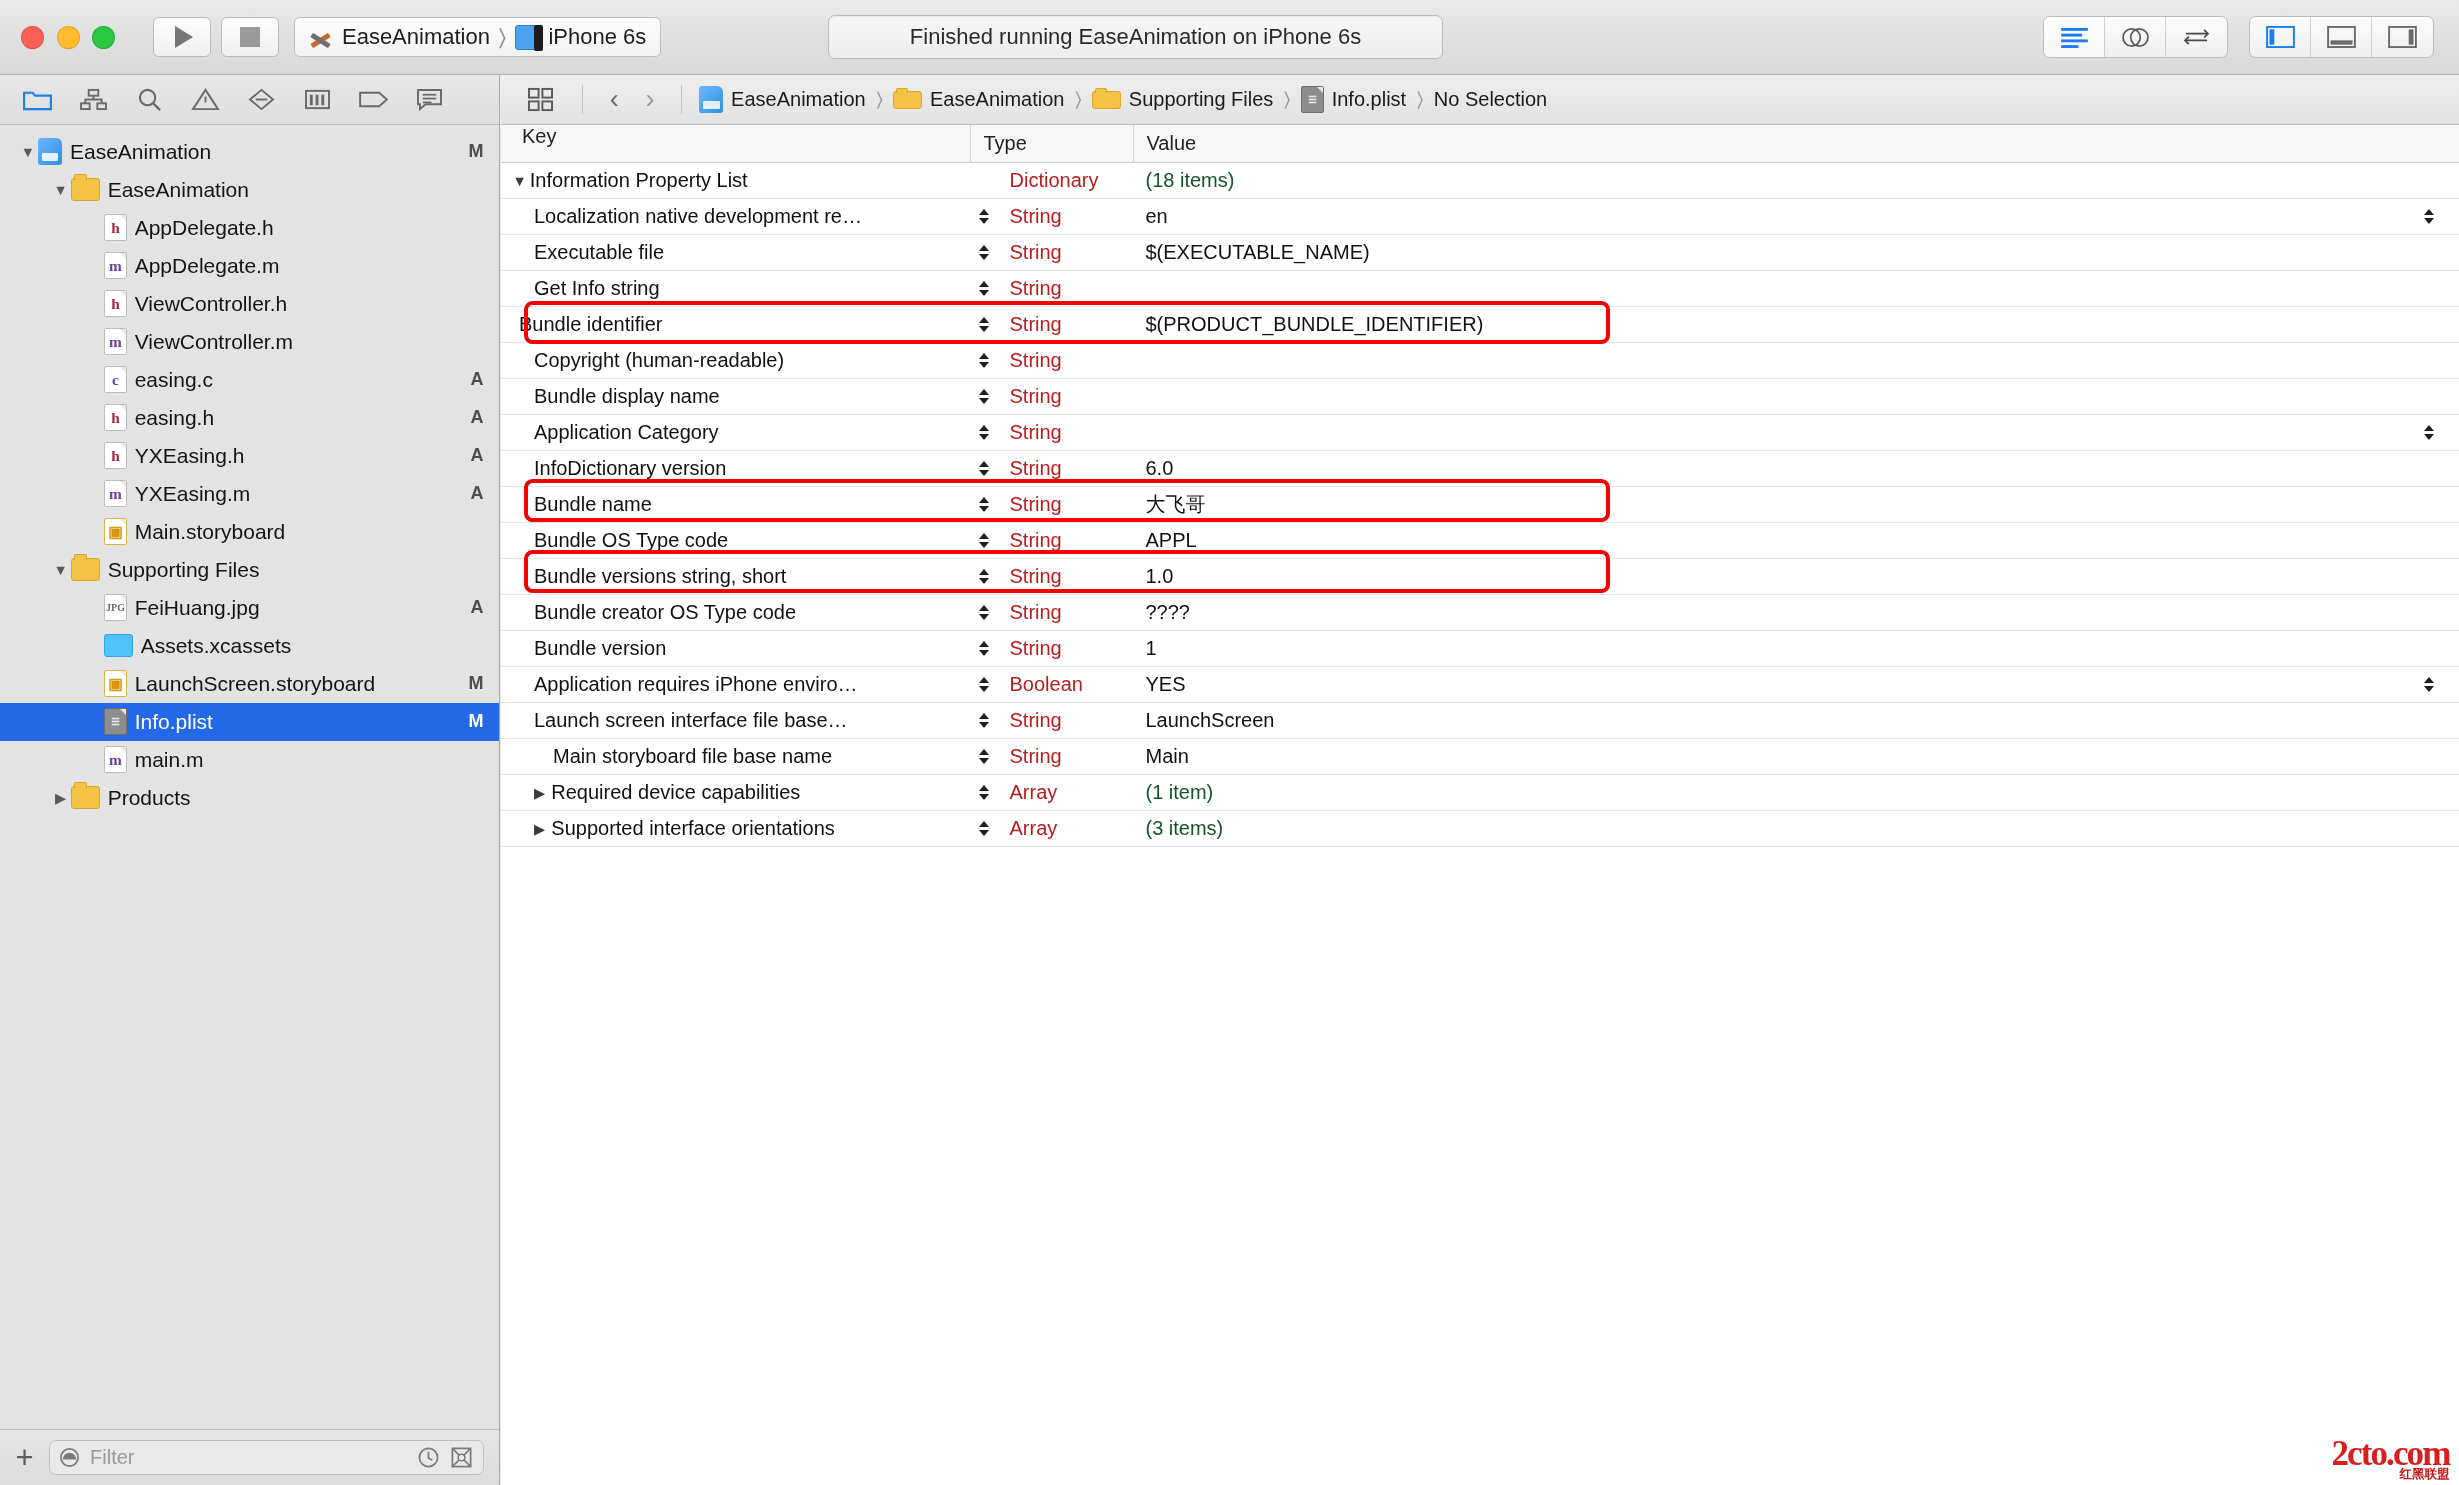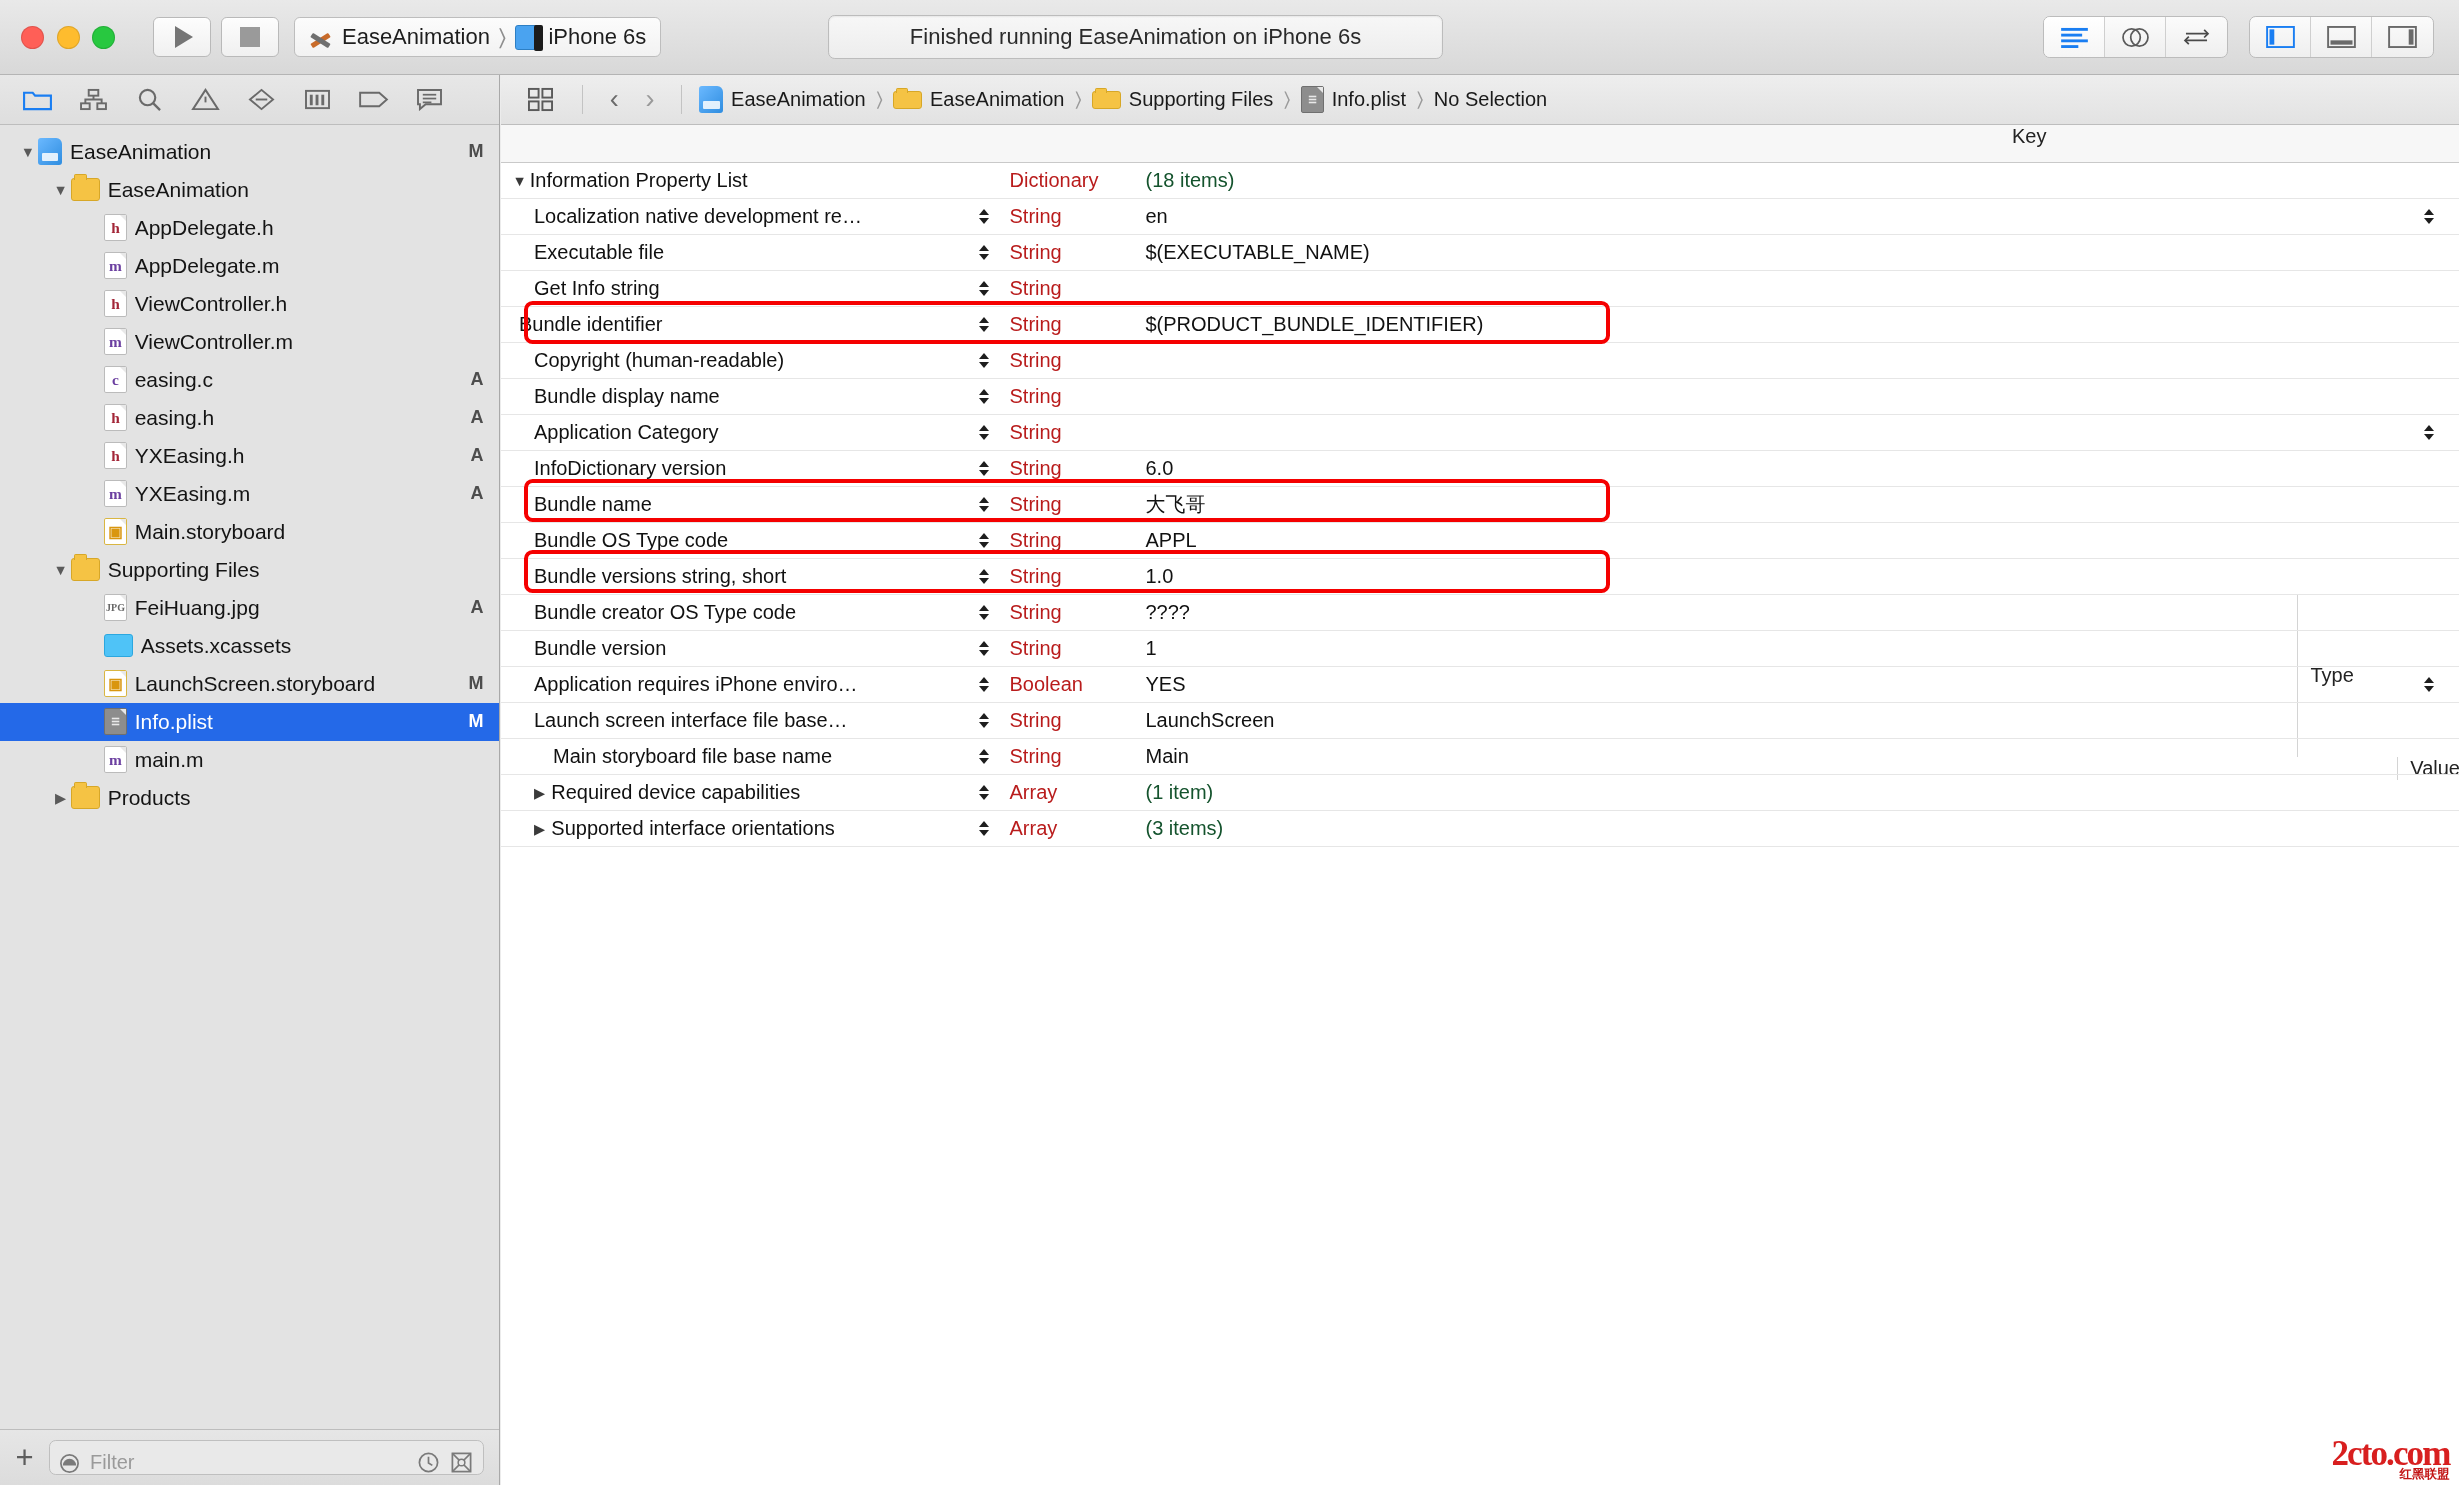--- a/index.html
+++ b/index.html
@@ -155,21 +155,21 @@
 
   .nav-filter {
     position: absolute; bottom: 0; left: 0; right: 0; height: 56px;
     background: linear-gradient(to bottom,#e6e6e6,#dcdcdc);
     border-top: 1px solid #bdbdbd;
     display: flex; align-items: center; padding: 0 15.4px; gap: 15.4px;
   }
   .plus { font-size: 31px; color: #5d5d5d; line-height: 1; }
   .filter-box {
     flex: 1; height: 35px; background: #e9e9e9; border: 1px solid #bfbfbf;
-    border-radius: 6.7px; display: flex; align-items: flex-end; padding: 0 9.6px; gap: 9.6px;
+    border-radius: 6.7px; display: flex; align-items: center; padding: 0 9.6px; gap: 9.6px;
     font-size: 20px; color: #9a9a9a;
   }
   .f-right { margin-left: auto; display: flex; gap: 9.6px; align-items: center; }
 
   
   .editor {
     position: absolute; left: 501px; top: 75px;
     width: 1959px; height: 1410px; background: #fff;
   }
   .jumpbar {
@@ -178,23 +178,23 @@
     border-bottom: 1px solid #bdbdbd; padding-left: 11.5px;
     font-size: 20px; color: #1a1a1a;
   }
   .jb-sep { width: 1px; height: 29px; background: #c3c3c3; margin: 0 13.4px; }
   .crumb { display: flex; align-items: center; gap: 7.7px; padding: 0 3.8px; white-space: nowrap;}
   .crumb-chev { color: #9a9a9a; font-size: 20px; margin: 0 6.7px; }
   .crumb .i-folder { width: 23px; height: 18px; }
   .crumb .i-folder::before { width:9.6px; height:3.8px; top:-3.8px;}
 
   .plist-head {
-    display: flex; height: 38px; align-items: flex-end;
+    display: flex; height: 38px; align-items: flex-start;
     background: #f7f7f7; border-bottom: 1px solid #c9c9c9;
-    font-size: 20px; color: #232323; flex-direction: column;
+    font-size: 20px; color: #232323;
   }
   .col-key { width: 469px; padding-left: 21px; flex: 0 0 469px; }
   .col-type { width: 163px; flex: 0 0 163px; padding-left: 12.5px; border-left: 1px solid #d4d4d4; height:100%; display:flex; align-items:center;}
   .col-val { flex: 1; padding-left: 12.5px; border-left: 1px solid #d4d4d4; height:100%; display:flex; align-items:center;}
 
   .plist-body { position: relative; }
   .prow {
     display: flex; height: 36px; align-items: center;
     border-bottom: 1px solid #e6e6e6;
     font-size: 20px; color: #111;

